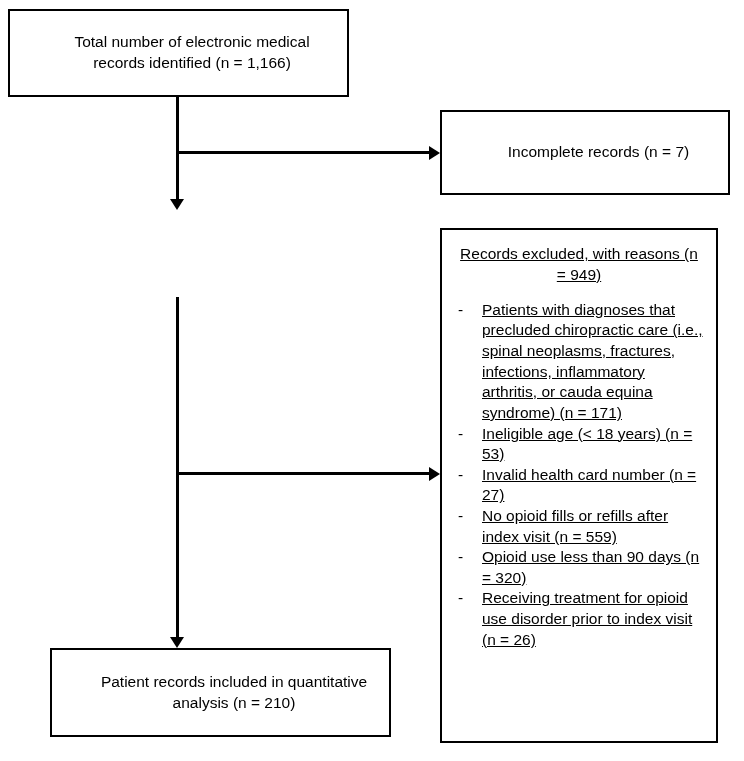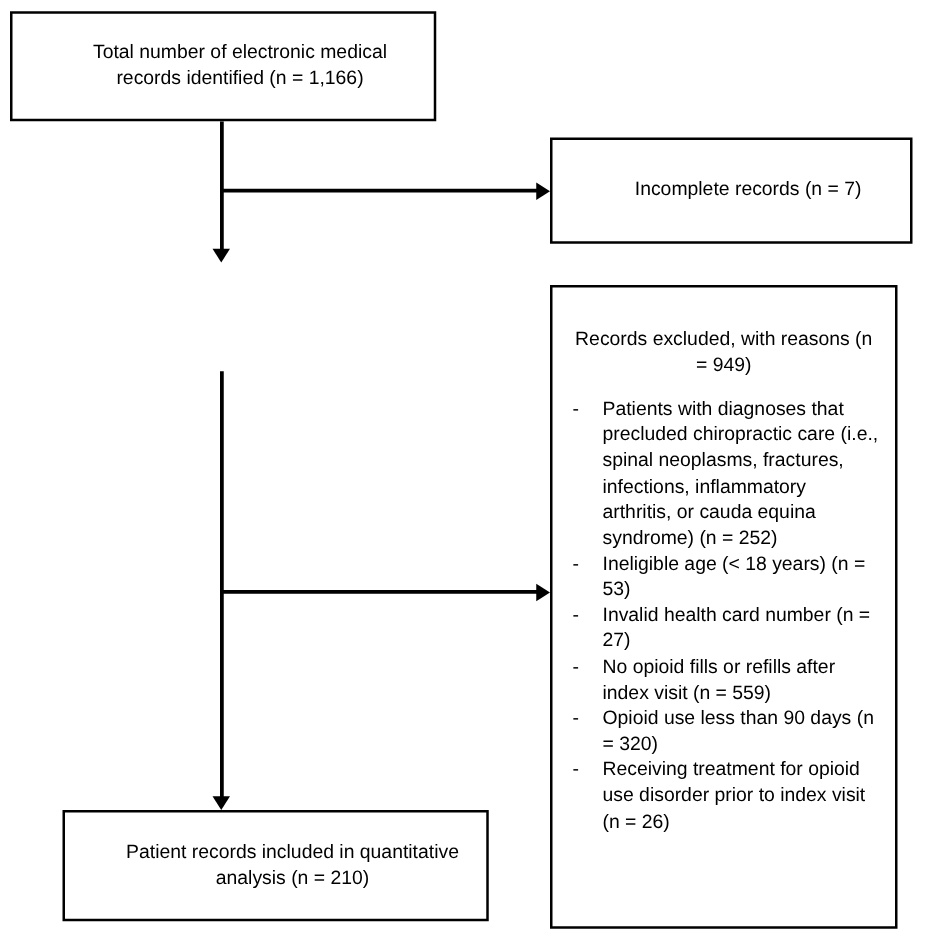--- a/index.html
+++ b/index.html
@@ -39,21 +39,22 @@
   #box-screened   { left: 8px;  top: 210px; width: 341px; height: 87px; }
   #box-included   { left: 8px;  top: 648px; width: 341px; height: 89px; margin-left: 42px; }
 
   
   #box-incomplete { left: 440px; top: 110px; width: 290px; height: 85px; }
   #box-excluded   {
     left: 440px; top: 228px; width: 278px; height: 515px;
     display: block;
     align-items: stretch;
     justify-content: flex-start;
-    padding: 32px 12px 10px 12px;
+    padding: 14px 12px 10px 12px;
+    text-decoration: underline;
   }
   .excluded-title {
     text-align: center;
     font-size: 15.5px;
     line-height: 1.35;
     margin: 0 0 14px 0;
   }
   .excl-list {
     margin: 0;
     padding: 0;
@@ -134,21 +135,21 @@
   <div class="vline" id="v-2"></div>
   <div class="arrow-down" id="a-2"></div>
   <div class="hline" id="h-2"></div>
   <div class="arrow-right" id="ar-2"></div>
 
   <div class="box" id="box-excluded">
     <div class="excluded-title">Records excluded, with reasons (n = 949)</div>
     <ul class="excl-list">
       <li class="excl-item">
         <span class="excl-dash">-</span>
-        <span>Patients with diagnoses that precluded chiropractic care (i.e., spinal neoplasms, fractures, infections, inflammatory arthritis, or cauda equina syndrome) (n = 252)</span>
+        <span>Patients with diagnoses that precluded chiropractic care (i.e., spinal neoplasms, fractures, infections, inflammatory arthritis, or cauda equina syndrome) (n = 171)</span>
       </li>
       <li class="excl-item">
         <span class="excl-dash">-</span>
         <span>Ineligible age (&lt; 18 years) (n = 53)</span>
       </li>
       <li class="excl-item">
         <span class="excl-dash">-</span>
         <span>Invalid health card number (n = 27)</span>
       </li>
       <li class="excl-item">

